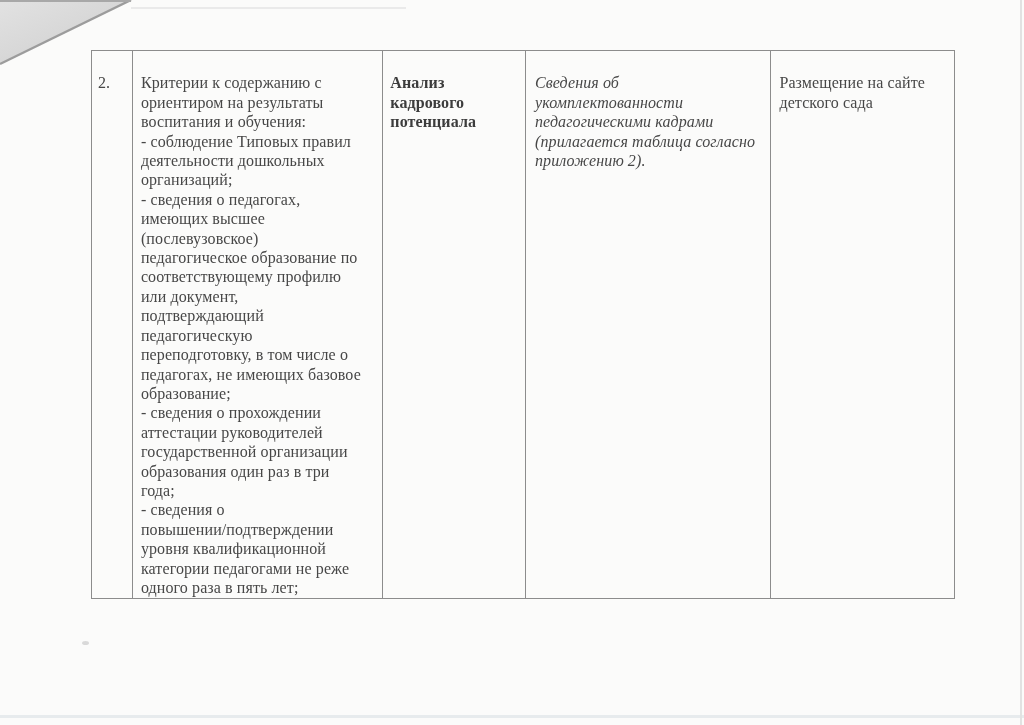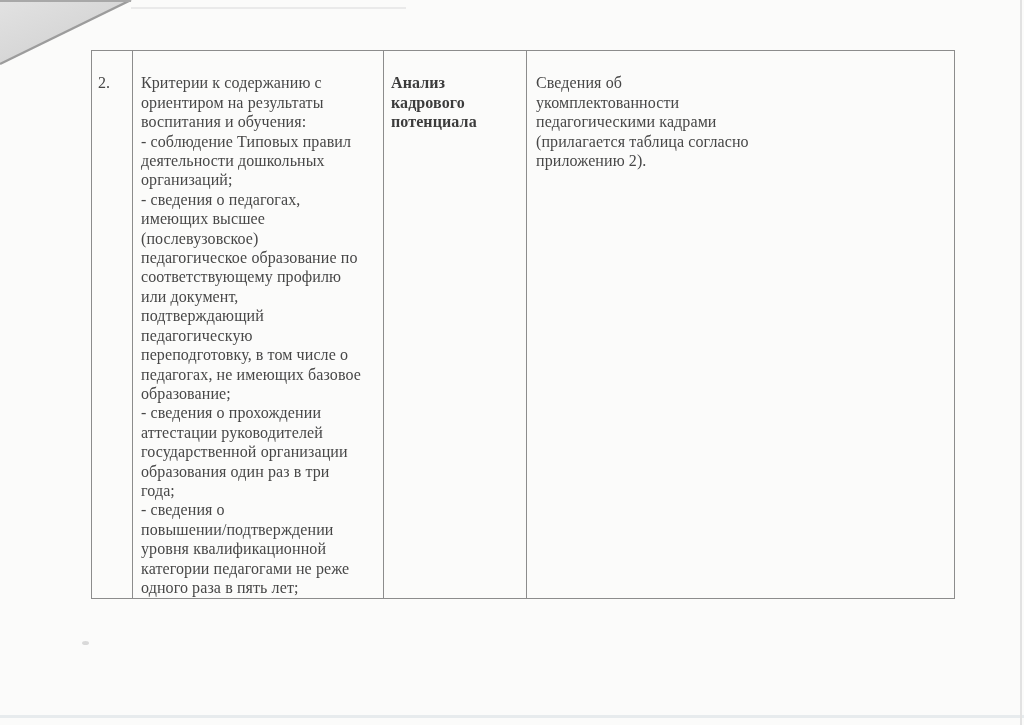--- a/index.html
+++ b/index.html
@@ -48,21 +48,21 @@
     line-height: 19.4px;
     color: #474747;
     white-space: pre-line;
     overflow: hidden;
     letter-spacing: 0.1px;
   }
   .cell:last-child { border-right: none; }
   .c-num       { width: 41px;  padding-left: 6px; }
   .c-direction { width: 143px; font-weight: bold; color: #3c3c3c; }
   .c-criteria  { width: 251px; padding-left: 8px; }
-  .c-evidence  { width: 246px; padding-left: 9px; }
+  .c-evidence  { width: 246px; padding-left: 9px; font-style: italic; }
   .c-placement { width: 183px; padding-left: 8px; }
 </style>
 </head>
 <body>
 
 <div class="scan">
 
   <svg class="fold-svg" width="140" height="70" viewBox="0 0 140 70">
     <defs>
       <linearGradient id="foldGrad" x1="0" y1="0" x2="0.8" y2="0.9">
@@ -117,19 +117,23 @@
 кадрового
 потенциала</span>
     </div>
     <div class="cell c-evidence">
       <span>Сведения об
 укомплектованности
 педагогическими кадрами
 (прилагается таблица согласно
 приложению 2).</span>
     </div>
+    <div class="cell c-placement">
+      <span>Размещение на сайте
+детского сада</span>
+    </div>
   </div>
 
   <div class="speck"></div>
   <div class="bottom-edge"></div>
   <div class="right-edge"></div>
 
 </div>
 
 </body></html>

